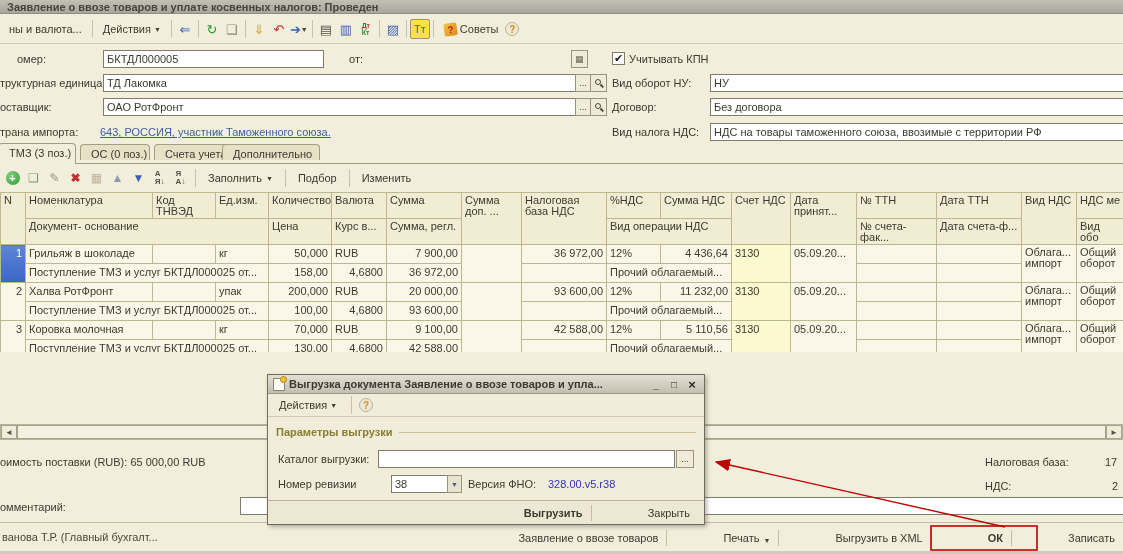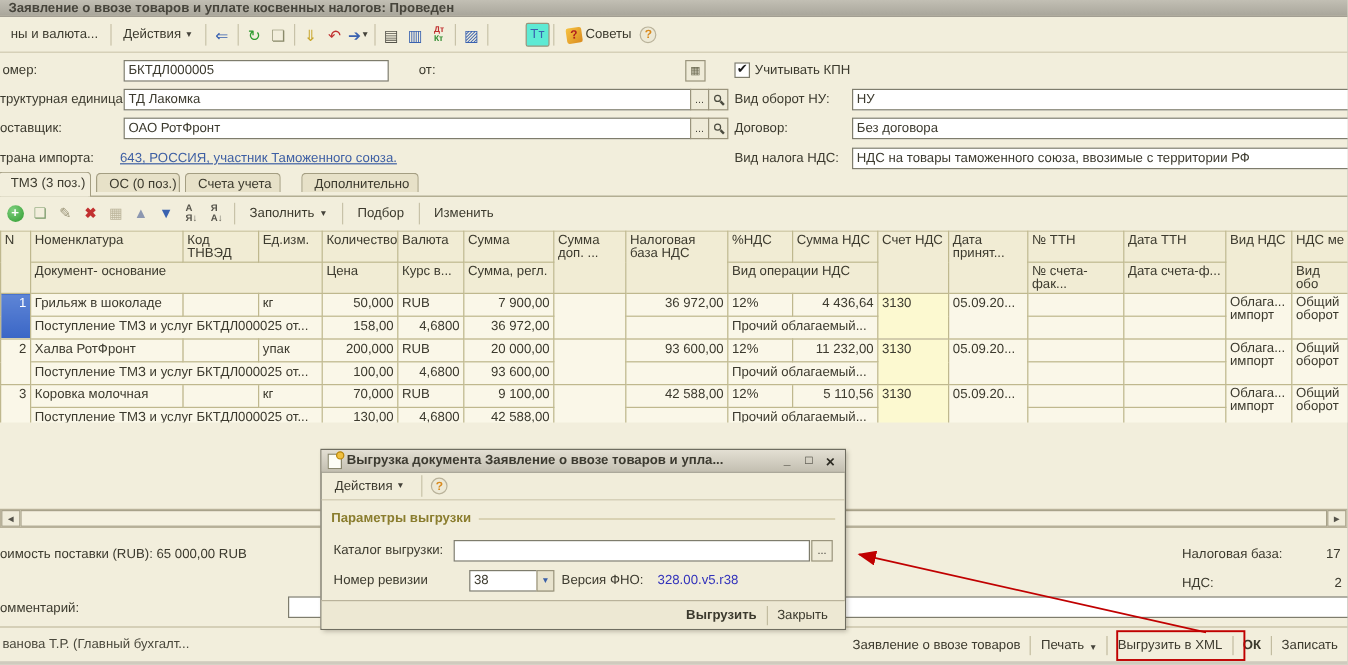--- a/index.html
+++ b/index.html
@@ -14,21 +14,21 @@
   .titlebar span { font-weight:bold; color:#46443B; padding-left:7px; font-size:11px; }
 
   
   .toolbar { position:absolute; left:0; top:15px; width:1123px; height:29px;
     display:flex; align-items:center; padding-left:2px; border-bottom:1px solid #CFC9B0; }
   .tbtn { display:flex; align-items:center; gap:3px; padding:2px 6px; border:1px solid transparent;
     border-radius:2px; white-space:nowrap; cursor:default; }
   .tsep { width:1px; height:18px; background:#C8C2A8; margin:0 3px; flex:0 0 1px; }
   .ico { width:20px; height:20px; display:flex; align-items:center; justify-content:center;
     font-size:13px; border:1px solid transparent; border-radius:2px; }
-  .ico.pressed { border-color:#9A947C; background:#5eead4;margin-left:28px; }
+  .ico.pressed { border-color:#9A947C; background:#fde047; }
   .caret { font-size:7px; color:#44423A; }
   .helpcirc { width:14px; height:14px; border-radius:50%; background:#EDE9D6; border:1px solid #B9B29A;
     color:#D98A1E; font-weight:bold; font-size:10px; display:flex; align-items:center; justify-content:center; }
   .advico { width:13px; height:13px; background:linear-gradient(135deg,#F7C341,#D98A1E); border-radius:2px;
     color:#B01E1E; font-weight:bold; font-size:10px; display:flex; align-items:center; justify-content:center;
     transform:rotate(-8deg); }
   .dtkt { font-size:7px; line-height:7px; font-weight:bold; text-align:left; }
   .dtkt .dt { color:#C03030; } .dtkt .kt { color:#2E8B2E; }
 
   
@@ -75,21 +75,21 @@
 
   
   .hscroll { position:absolute; left:0; top:424px; width:1123px; height:16px; background:#EBE6D2;
     border:1px solid #B9B29A; display:flex; }
   .sbtn { width:16px; height:14px; background:#F0ECDA; border:1px solid #A8A28A;
     font-size:8px; color:#55534A; display:flex; align-items:center; justify-content:center; }
   .sthumb { flex:1; background:#F5F1E0; border:1px solid #A8A28A; margin:0 0 0 0; }
 
   
   .statusline { position:absolute; left:0; top:522px; width:1123px; height:1px; background:#C2BCA0; }
-  .bbtn { padding:3px 8px; white-space:nowrap; display:flex; align-items:flex-end; gap:4px; }
+  .bbtn { padding:3px 8px; white-space:nowrap; display:flex; align-items:flex-end; gap:4px;margin-left:48px; }
   .bsep { width:1px; height:16px; background:#C2BCA0; }
   .bottombtns { position:absolute; right:0; top:526px; display:flex; align-items:center; height:24px; }
   .bottomstrip { position:absolute; left:0; top:551px; width:1123px; height:3px; background:#CFCBBE; }
 
   
   .modal { position:absolute; left:267px; top:374px; width:438px; height:151px;
     background:#F1EDDA; border:1px solid #6F6D60; box-shadow:2px 2px 4px rgba(60,55,40,.35); z-index:20; }
   .mtitle { height:19px; background:linear-gradient(180deg,#E3DFD3,#C3BFB1); border-bottom:1px solid #9A978A;
     display:flex; align-items:center; padding:0 5px; gap:4px; }
   .mtitle .txt { flex:1; font-weight:bold; color:#3C3A30; white-space:nowrap; overflow:hidden; }
@@ -151,21 +151,21 @@
     <div class="tsep"></div>
     <div class="ico pressed" style="color:#3A62B0;font-size:11px;">Тт</div>
     <div class="tsep"></div>
     <div class="tbtn">
       <span class="advico">?</span>
       <span>Советы</span>
     </div>
     <div class="helpcirc">?</div>
   </div>
 
-  <div class="flabel" style="left:2px; top:53px;">омер:</div>
+  <div class="flabel" style="left:17px; top:53px;">омер:</div>
   <div class="input" style="left:103px; top:50px; width:221px;">БКТДЛ000005</div>
   <div class="flabel" style="left:349px; top:53px;">от:</div>
   <div class="sq-btn" style="left:571px; top:50px; width:17px; color:#6A6850;">▦</div>
 
   <div class="flabel" style="left:0; top:77px;">труктурная единица:</div>
   <div class="input" style="left:103px; top:74px; width:473px;">ТД Лакомка</div>
   <div class="sq-btn" style="left:575px; top:74px; width:16px;">...</div>
   <div class="sq-btn" style="left:590px; top:74px; width:17px;">
     <span class="mag">
         <i></i>
@@ -196,21 +196,21 @@
   <div class="input" style="left:710px; top:98px; width:415px;">Без договора</div>
 
   <div class="flabel" style="left:612px; top:126px;">Вид налога НДС:</div>
   <div class="input" style="left:710px; top:123px; width:415px;">НДС на товары таможенного союза, ввозимые с территории РФ</div>
 
   <div class="tabs">
     <div class="baseline"></div>
     <div class="tab active" style="left:-2px; width:78px;">ТМЗ (3 поз.)</div>
     <div class="tab" style="left:80px; width:70px;">ОС (0 поз.)</div>
     <div class="tab" style="left:154px; width:80px;">Счета учета</div>
-    <div class="tab" style="left:251px; width:98px;">Дополнительно</div>
+    <div class="tab" style="left:222px; width:98px;">Дополнительно</div>
   </div>
 
   <div class="gridbar">
     <div class="gico">
         <span class="addco">+</span>
       </div>
     <div class="gico" style="color:#7A9A6A;">❏</div>
     <div class="gico" style="color:#999276;">✎</div>
     <div class="gico" style="color:#C23030;font-weight:bold;">✖</div>
     <div class="gico" style="color:#BBB49A;">▦</div>

